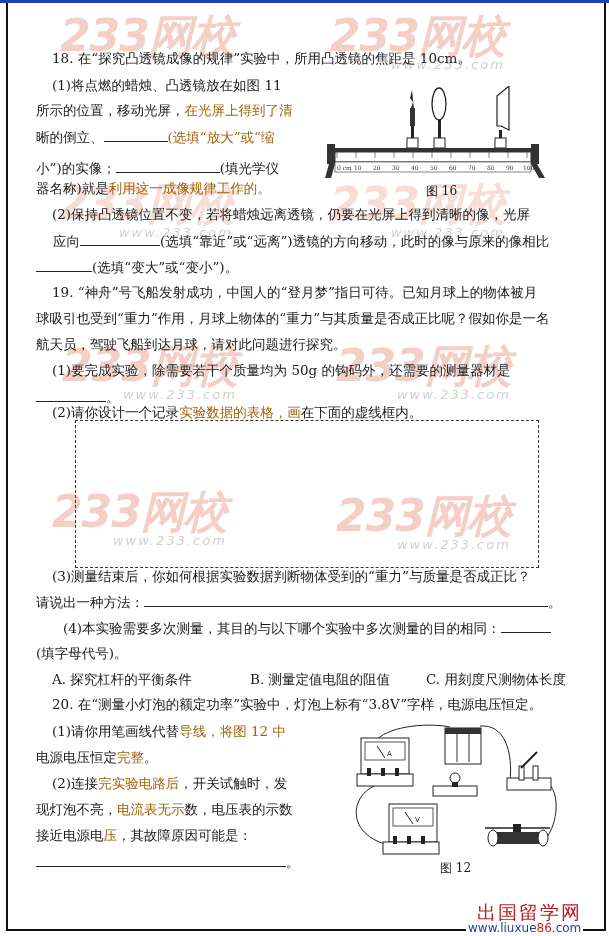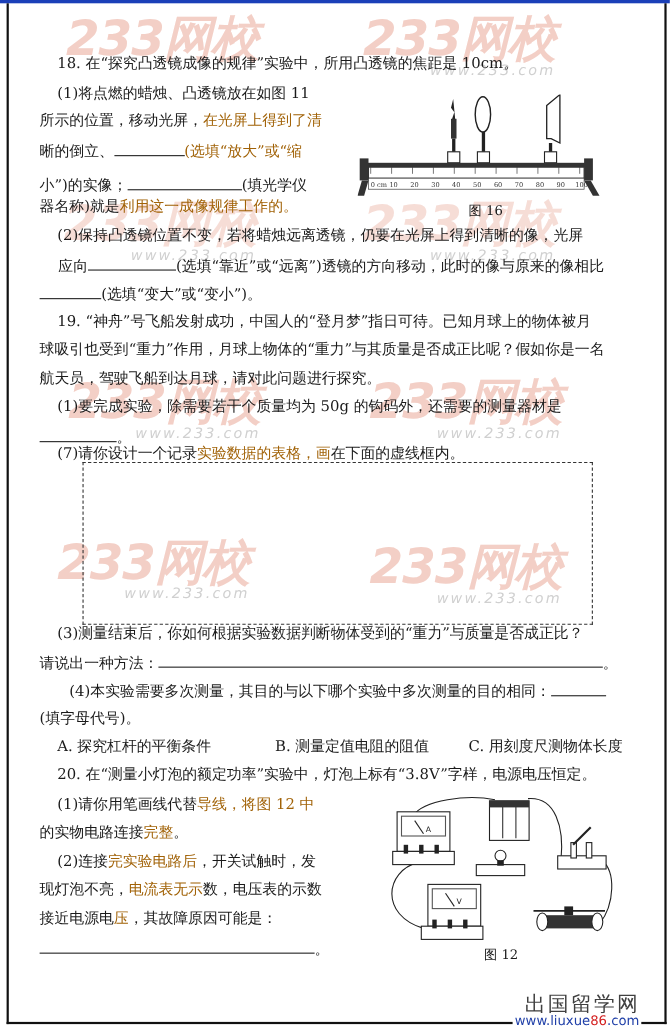--- a/index.html
+++ b/index.html
@@ -29,21 +29,21 @@
   }
   .red { color:#a16207; }
   .blank { display:inline-block; border-bottom:1px solid #222; height:14px; vertical-align:baseline; }
   .dashbox {
     position:absolute; left:75px; top:420px; width:462px; height:146px;
     border:1px dashed #333;
   }
   .cap { position:absolute; font-size:12px; }
   .footer-cn {
     position:absolute; left:475px; top:900px; font-family:"DejaVu Sans","Liberation Sans",sans-serif;
-    font-size:19px; color:#404040; letter-spacing:2px; background:#fff; padding:0 2px;
+    font-size:19px; color:#b91c1c; letter-spacing:2px; background:#fff; padding:0 2px;
   }
   .footer-url {
     position:absolute; left:466px; top:921px; font-family:"DejaVu Sans","Liberation Sans",sans-serif;
     font-size:12px; color:#1f3fa8; background:#fff; padding:0 2px;
   }
   .footer-url .hl { color:#d42020; }
 </style>
 </head>
 <body>
 
@@ -160,41 +160,41 @@
 <div class="cap" style="left:426px;top:183px;">图 16</div>
 
 <div class="line" style="left:52px;top:283px;">19. “神舟”号飞船发射成功，中国人的“登月梦”指日可待。已知月球上的物体被月</div>
 <div class="line" style="left:36px;top:309px;">球吸引也受到“重力”作用，月球上物体的“重力”与其质量是否成正比呢？假如你是一名</div>
 <div class="line" style="left:36px;top:335px;">航天员，驾驶飞船到达月球，请对此问题进行探究。</div>
 <div class="line" style="left:52px;top:361px;">(1)要完成实验，除需要若干个质量均为 50g 的钩码外，还需要的测量器材是</div>
 <div class="line" style="left:36px;top:387px;">
   <span class="blank" style="width:70px"></span><span>。</span>
 </div>
 <div class="line" style="left:52px;top:403px;">
-  <span>(7)请你设计一个记录</span><span class="red">实验数据的表格，画</span><span>在下面的虚线框内。</span>
+  <span>(2)请你设计一个记录</span><span class="red">实验数据的表格，画</span><span>在下面的虚线框内。</span>
 </div>
 <div class="dashbox"></div>
 <div class="line" style="left:52px;top:567px;">(3)测量结束后，你如何根据实验数据判断物体受到的“重力”与质量是否成正比？</div>
 <div class="line" style="left:36px;top:592px;">
   <span>请说出一种方法：</span><span class="blank" style="width:404px"></span><span>。</span>
 </div>
 <div class="line" style="left:52px;top:618px;margin-left:11px;">
   <span>(4)本实验需要多次测量，其目的与以下哪个实验中多次测量的目的相同：</span><span class="blank" style="width:50px"></span>
 </div>
 <div class="line" style="left:36px;top:644px;">(填字母代号)。</div>
 <div class="line" style="left:52px;top:670px;">A. 探究杠杆的平衡条件</div>
 <div class="line" style="left:250px;top:670px;">B. 测量定值电阻的阻值</div>
 <div class="line" style="left:426px;top:670px;">C. 用刻度尺测物体长度</div>
 
 <div class="line" style="left:52px;top:695px;">20. 在“测量小灯泡的额定功率”实验中，灯泡上标有“3.8V”字样，电源电压恒定。</div>
 <div class="line" style="left:52px;top:722px;">
   <span>(1)请你用笔画线代替</span><span class="red">导线，将图 12 中</span>
 </div>
 <div class="line" style="left:36px;top:748px;">
-  <span>的实物电路连接</span><span class="red">完整</span><span>。</span>
+  <span>电源电压恒定</span><span class="red">完整</span><span>。</span>
 </div>
 <div class="line" style="left:52px;top:774px;">
   <span>(2)连接</span><span class="red">完实验电路后</span><span>，开关试触时，发</span>
 </div>
 <div class="line" style="left:36px;top:800px;">
   <span>现灯泡不亮，</span><span class="red">电流表无示</span><span>数，电压表的示数</span>
 </div>
 <div class="line" style="left:36px;top:826px;">
   <span>接近电源电</span><span class="red">压</span><span>，其故障原因可能是：</span>
 </div>

